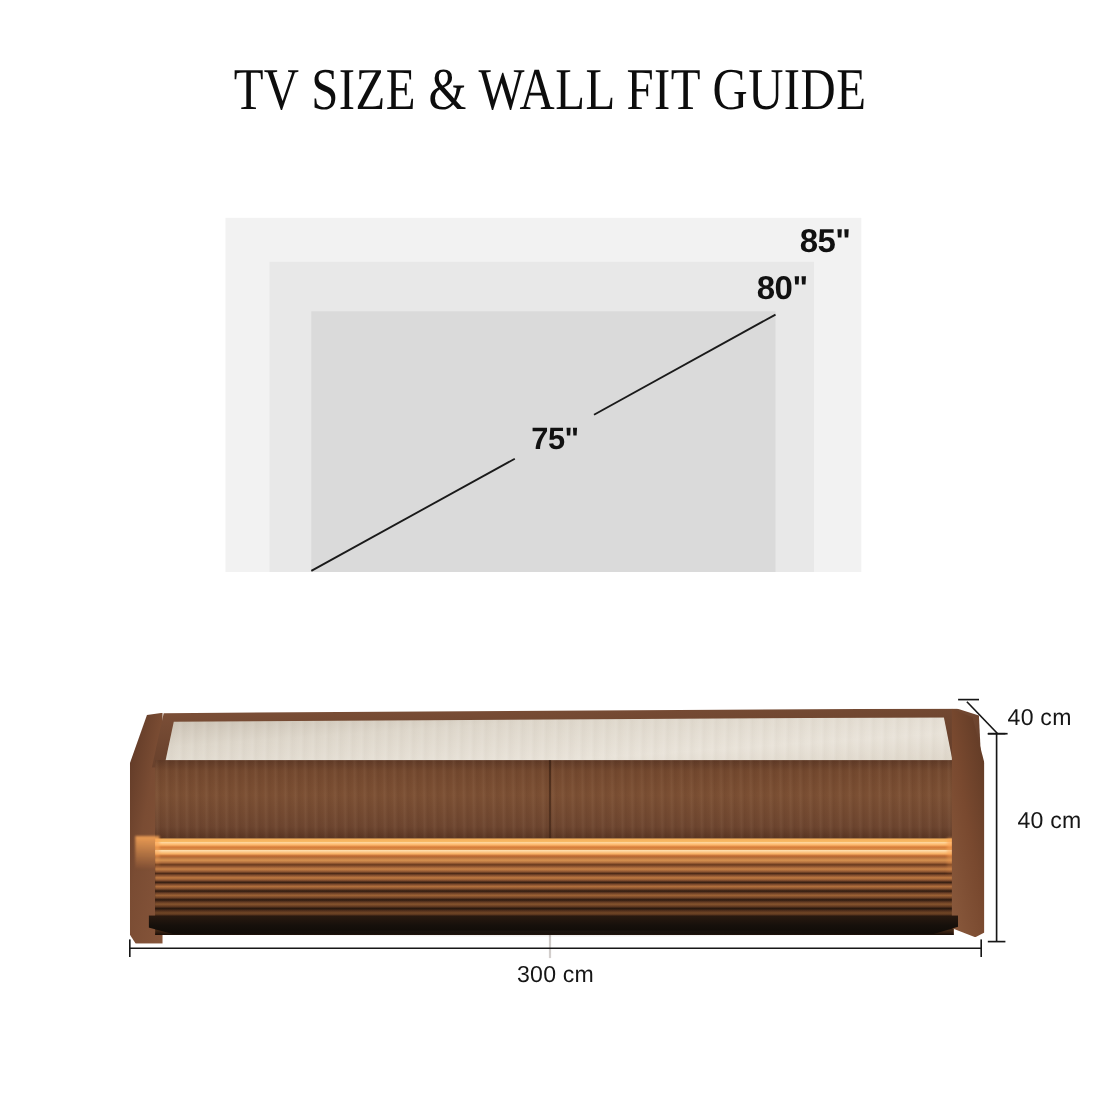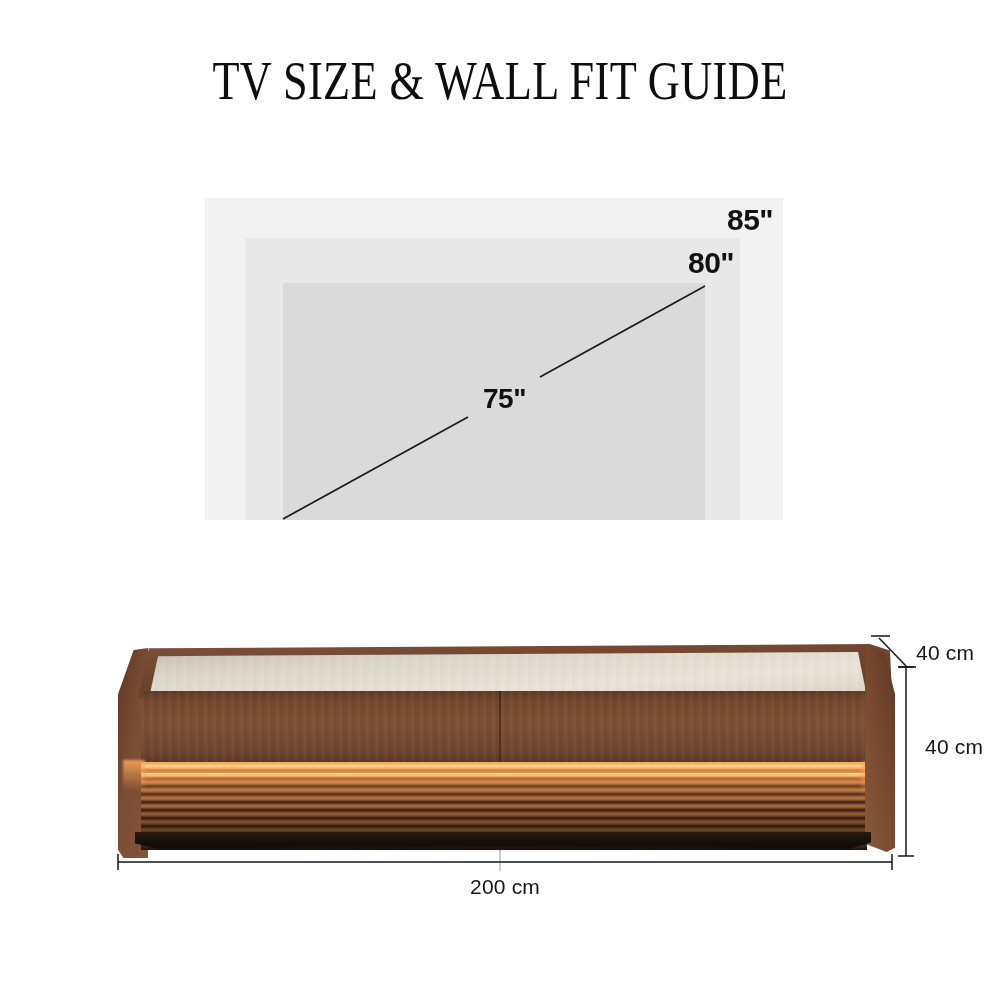--- a/index.html
+++ b/index.html
@@ -367,13 +367,13 @@
     <line x1="118" y1="862" x2="892" y2="862" stroke="#161616" stroke-width="1.5"></line>
     <line x1="118" y1="854" x2="118" y2="870" stroke="#161616" stroke-width="1.5"></line>
     <line x1="892" y1="854" x2="892" y2="870" stroke="#161616" stroke-width="1.5"></line>
   </g>
 </svg>
 
 <div class="dim-label" id="dim-label-depth">40 cm</div>
 
 <div class="dim-label" id="dim-label-height">40 cm</div>
 
-<div class="dim-label" id="dim-label-width">200 cm</div>
+<div class="dim-label" id="dim-label-width">300 cm</div>
 
 </body></html>

